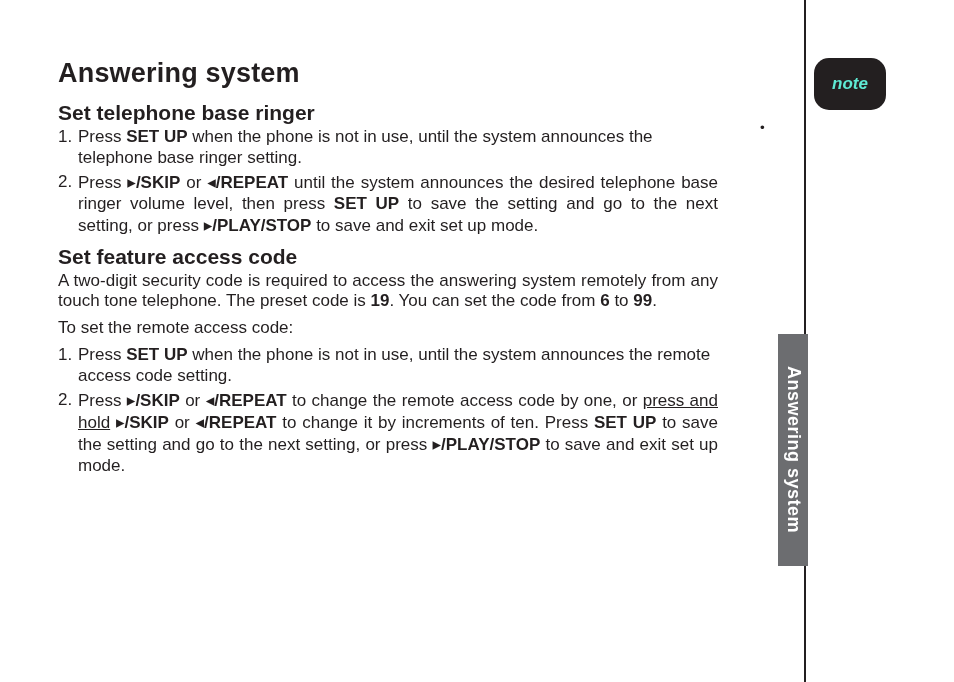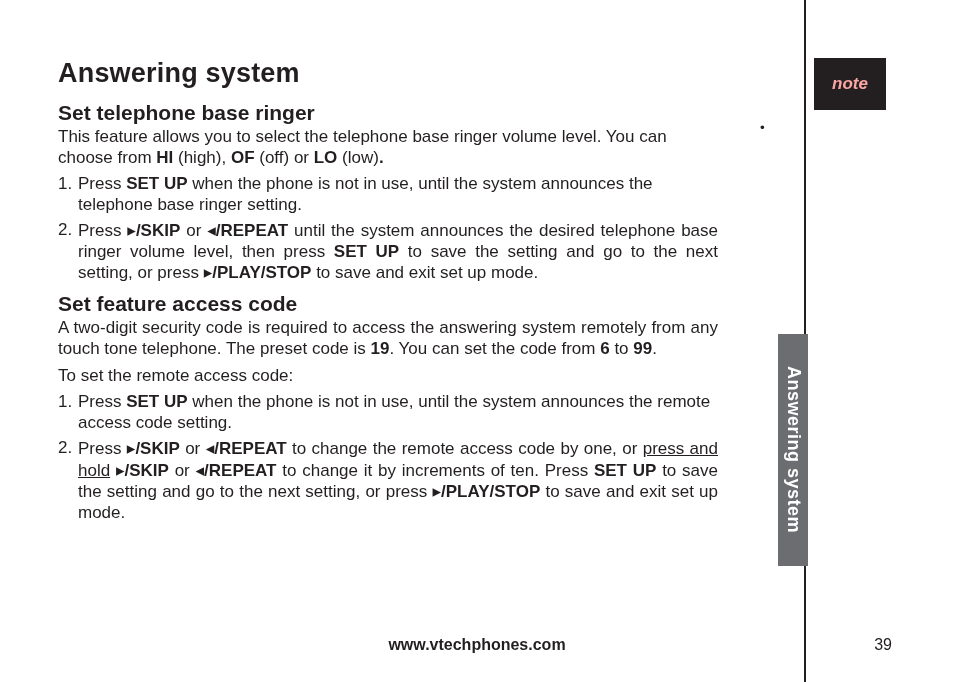--- a/index.html
+++ b/index.html
@@ -11,21 +11,21 @@
   .para { font-size: 17px; line-height: 1.22; margin-bottom: 6px; }
   .list { margin-bottom: 8px; }
   .li { font-size: 17px; line-height: 1.22; padding-left: 20px; position: relative; margin-bottom: 4px; }
   .li .num { position: absolute; left: 0; }
   .b { font-weight: bold; }
   .u { text-decoration: underline; }
   .glyph { font-family: "Arial Unicode MS","DejaVu Sans",sans-serif; }
   .justify { text-align: justify; }
 
   .sidebar { position: absolute; left: 760px; top: 58px; width: 180px; }
-  .notebox { background: #231f20; color: #fca5a5; width: 72px; height: 52px; display: flex; align-items: center; justify-content: center; font-weight: bold; font-size: 17px; margin: 0 auto 10px auto; font-style: italic; }
+  .notebox { background: #231f20; color: #5eead4; width: 72px; height: 52px; display: flex; align-items: center; justify-content: center; font-weight: bold; font-size: 17px; margin: 0 auto 10px auto; font-style: italic; border-radius: 15px; }
   .notelist { font-size: 13.5px; line-height: 1.22; color: #231f20; }
   .noteitem { position: relative; padding-left: 12px; }
   .noteitem .bullet { position: absolute; left: 0; top: 0; }
 
   .tab { position: absolute; right: 18px; top: 334px; width: 30px; height: 232px; background: #6c6d70; color: #fff; display: flex; align-items: center; justify-content: center; }
   .tab .tablabel { writing-mode: vertical-rl; font-size: 18px; font-weight: bold; letter-spacing: 0.5px; }
   .vline { position: absolute; right: 20px; top: 0; width: 2px; height: 682px; background: #231f20; }
 
   .footer { position: absolute; left: 0; bottom: 28px; width: 954px; }
   .footer .url { text-align: center; font-weight: bold; font-size: 16px; }
@@ -34,23 +34,20 @@
 </head>
 <body>
 
 <div class="page">
   <div class="vline"></div>
 
   <div class="content">
     <div class="h1">Answering system</div>
 
     <div class="h2">Set telephone base ringer</div>
-    <div class="para">
-      <span>This feature allows you to select the telephone base ringer volume level. You can choose from </span><span class="b">HI</span><span> (high), </span><span class="b">OF</span><span> (off) or </span><span class="b">LO</span><span> (low)</span><span class="b">.</span>
-    </div>
     <div class="list">
       <div class="li">
         <span class="num">1.</span>
         <span>Press </span><span class="b">SET UP</span><span> when the phone is not in use, until the system announces the telephone base ringer setting.</span>
       </div>
       <div class="li justify">
         <span class="num">2.</span>
         <span>Press </span><span class="b glyph">▸</span><span class="b">/SKIP</span><span> or </span><span class="b glyph">◂</span><span class="b">/REPEAT</span><span> until the system announces the desired telephone base ringer volume level, then press </span><span class="b">SET UP</span><span> to save the setting and go to the next setting, or press </span><span class="b glyph">▸</span><span class="b">/PLAY/STOP</span><span> to save and exit set up mode.</span>
       </div>
     </div>
@@ -80,17 +77,13 @@
       <div class="noteitem">
         <span class="bullet">•</span>
       </div>
     </div>
   </div>
 
   <div class="tab">
     <span class="tablabel">Answering system</span>
   </div>
 
-  <div class="footer">
-    <div class="url">www.vtechphones.com</div>
-    <div class="pg">39</div>
-  </div>
 </div>
 
 </body></html>

